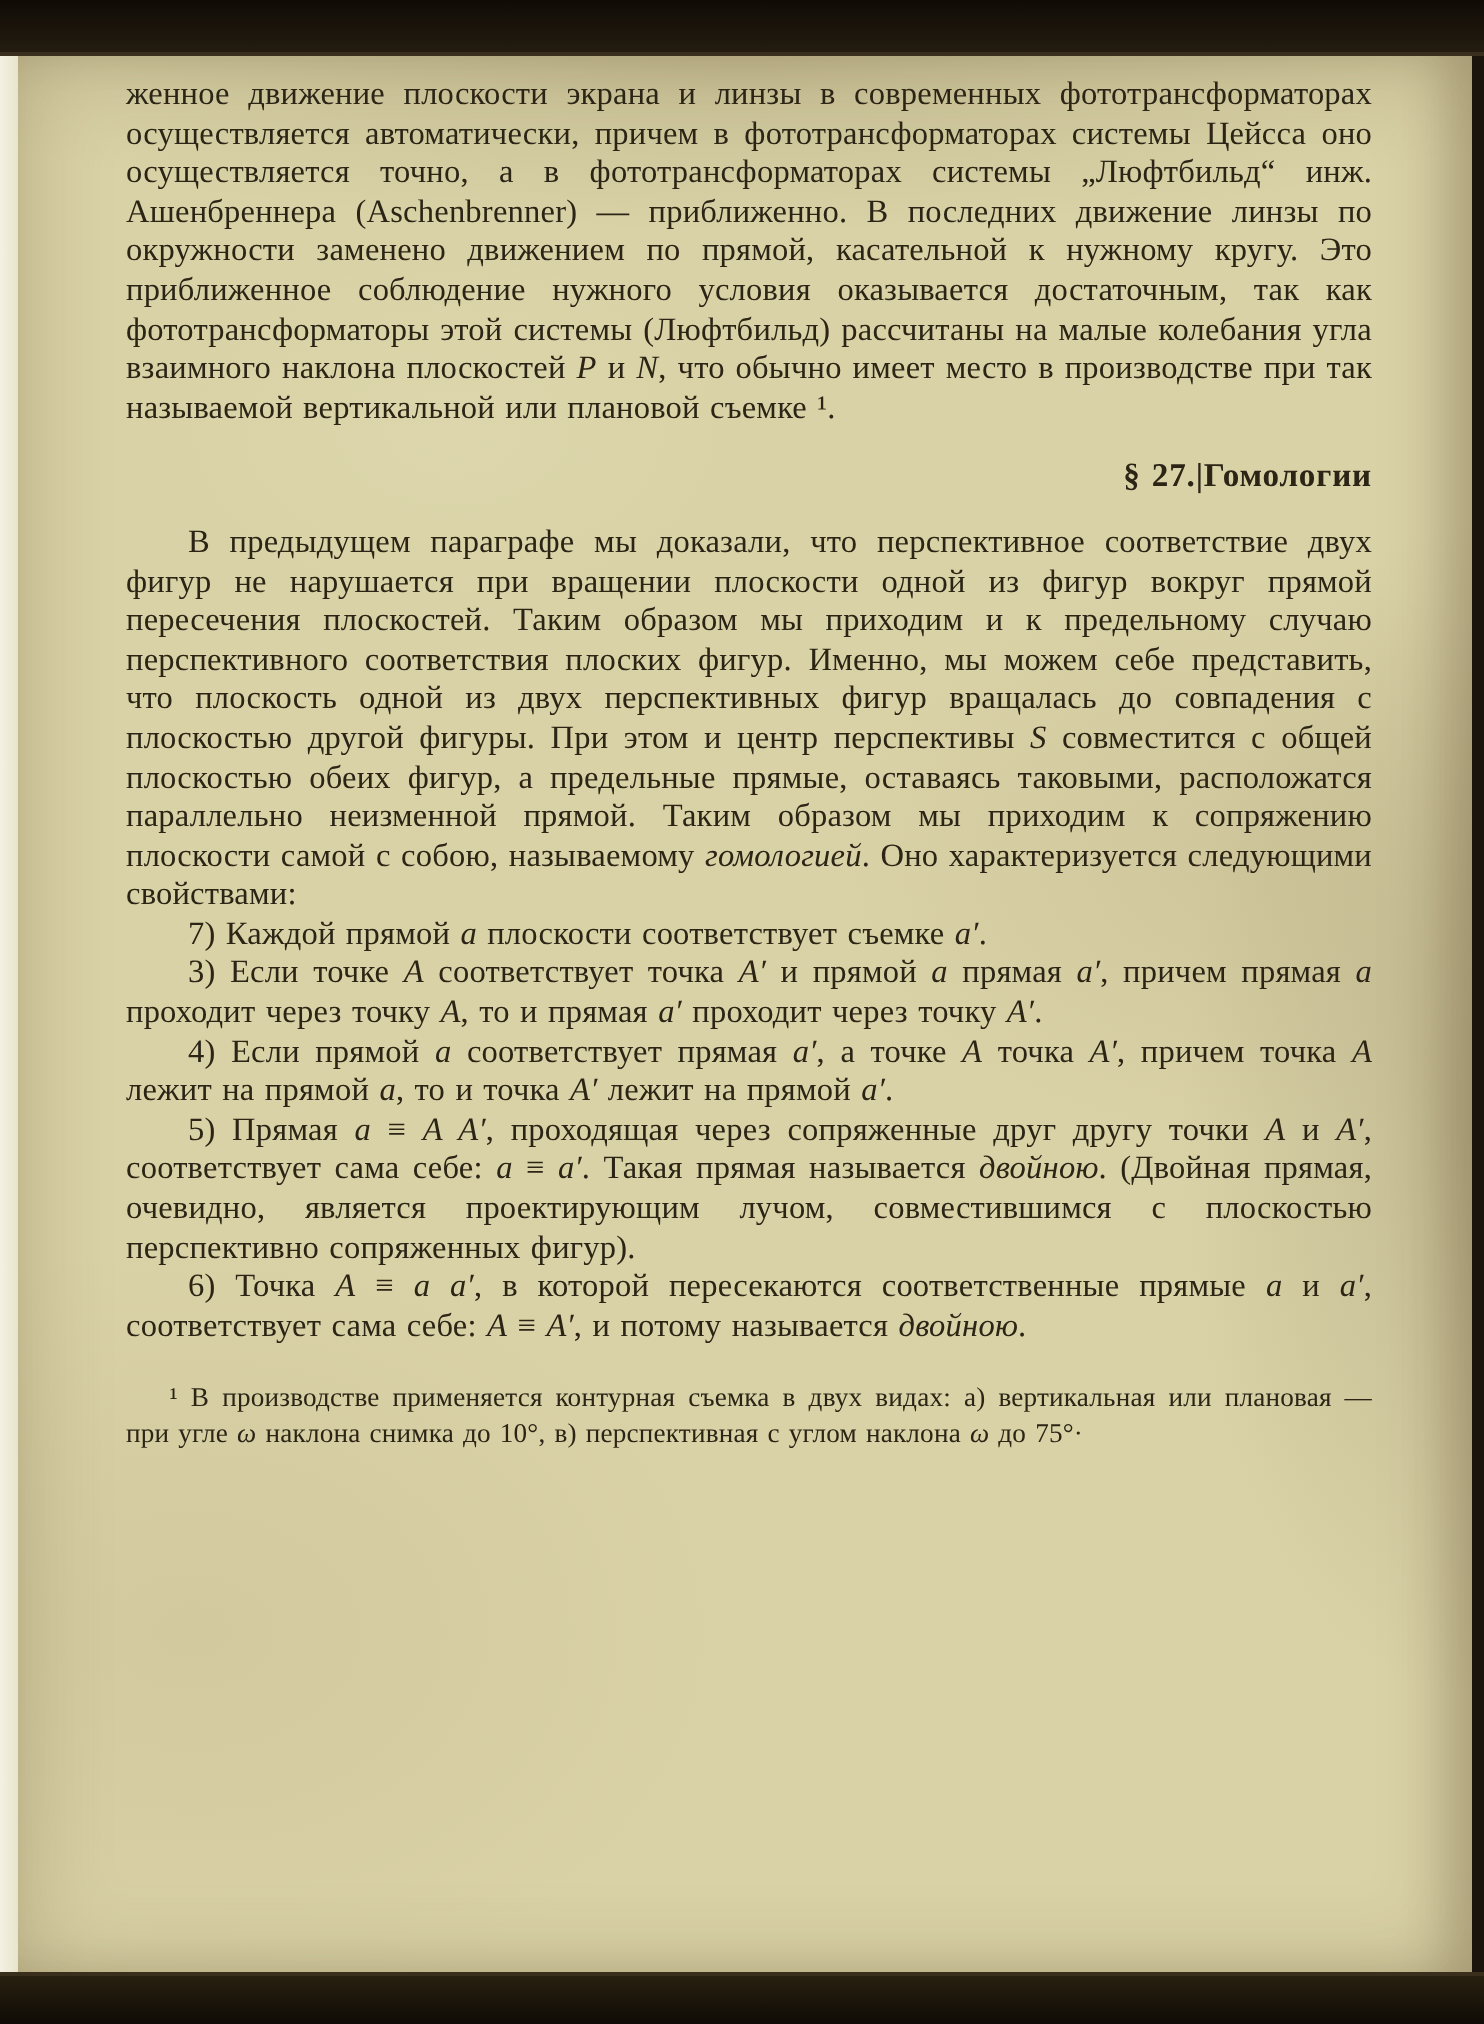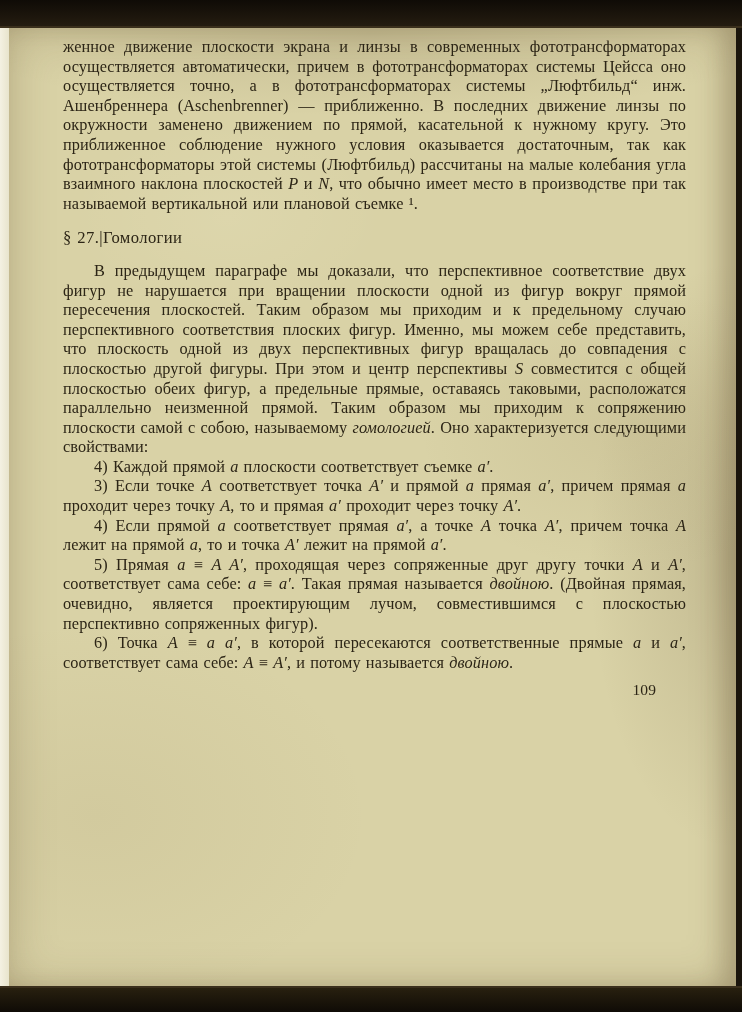--- a/index.html
+++ b/index.html
@@ -73,22 +73,22 @@
   }
   .para {
     margin: 0;
     text-indent: 1.9em;
   }
   .para.noindent { text-indent: 0; }
   .it { font-style: italic; }
   .heading {
     margin: 15px 0 13px 0;
     font-size: 16.6px;
-    font-weight: normal;
-    text-align: left;
+    font-weight: bold;
+    text-align: right;
     text-indent: 0;
     letter-spacing: 0.4px;
   }
   .footnote {
     margin-top: 18px;
     font-size: 13.6px;
     line-height: 17.6px;
     text-indent: 1.6em;
     text-align: justify;
   }
@@ -110,33 +110,33 @@
   <div class="paper">
     <div class="text-col">
 
       <p class="para noindent"><span>женное движение плоскости экрана и линзы в современных фототрансформаторах осуществляется автоматически, причем в фототрансформаторах системы Цейсса оно осуществляется точно, а в фототрансформаторах системы „Люфтбильд“ инж. Ашенбреннера (Aschenbrenner) — приближенно. В последних движение линзы по окружности заменено движением по прямой, касательной к нужному кругу. Это приближенное соблюдение нужного условия оказывается достаточным, так как фототрансформаторы этой системы (Люфтбильд) рассчитаны на малые колебания угла взаимного наклона плоскостей </span><span class="it">P</span><span> и </span><span class="it">N</span><span>, что обычно имеет место в производстве при так называемой вертикальной или плановой съемке ¹.</span></p>
 
       <h2 class="heading">§ 27.|Гомологии</h2>
 
       <p class="para"><span>В предыдущем параграфе мы доказали, что перспективное соответствие двух фигур не нарушается при вращении плоскости одной из фигур вокруг прямой пересечения плоскостей. Таким образом мы приходим и к предельному случаю перспективного соответствия плоских фигур. Именно, мы можем себе представить, что плоскость одной из двух перспективных фигур вращалась до совпадения с плоскостью другой фигуры. При этом и центр перспективы </span><span class="it">S</span><span> совместится с общей плоскостью обеих фигур, а предельные прямые, оставаясь таковыми, расположатся параллельно неизменной прямой. Таким образом мы приходим к сопряжению плоскости самой с собою, называемому </span><span class="it">гомологией</span><span>. Оно характеризуется следующими свойствами:</span></p>
 
 
-      <p class="para"><span>4) Каждой прямой </span><span class="it">a</span><span> плоскости соответствует съемке </span><span class="it">a′</span><span>.</span></p>
+      <p class="para"><span>7) Каждой прямой </span><span class="it">a</span><span> плоскости соответствует съемке </span><span class="it">a′</span><span>.</span></p>
 
       <p class="para"><span>3) Если точке </span><span class="it">A</span><span> соответствует точка </span><span class="it">A′</span><span> и прямой </span><span class="it">a</span><span> прямая </span><span class="it">a′</span><span>, причем прямая </span><span class="it">a</span><span> проходит через точку </span><span class="it">A</span><span>, то и прямая </span><span class="it">a′</span><span> проходит через точку </span><span class="it">A′</span><span>.</span></p>
 
       <p class="para"><span>4) Если прямой </span><span class="it">a</span><span> соответствует прямая </span><span class="it">a′</span><span>, а точке </span><span class="it">A</span><span> точка </span><span class="it">A′</span><span>, причем точка </span><span class="it">A</span><span> лежит на прямой </span><span class="it">a</span><span>, то и точка </span><span class="it">A′</span><span> лежит на прямой </span><span class="it">a′</span><span>.</span></p>
 
 
       <p class="para"><span>5) Прямая </span><span class="it">a</span><span> ≡ </span><span class="it">A A′</span><span>, проходящая через сопряженные друг другу точки </span><span class="it">A</span><span> и </span><span class="it">A′</span><span>, соответствует сама себе: </span><span class="it">a</span><span> ≡ </span><span class="it">a′</span><span>. Такая прямая называется </span><span class="it">двойною</span><span>. (Двойная прямая, очевидно, является проектирующим лучом, совместившимся с плоскостью перспективно сопряженных фигур).</span></p>
 
       <p class="para"><span>6) Точка </span><span class="it">A</span><span> ≡ </span><span class="it">a a′</span><span>, в которой пересекаются соответственные прямые </span><span class="it">a</span><span> и </span><span class="it">a′</span><span>, соответствует сама себе: </span><span class="it">A</span><span> ≡ </span><span class="it">A′</span><span>, и потому называется </span><span class="it">двойною</span><span>.</span></p>
 
+      <div class="footnote"><span>¹ В производстве применяется контурная съемка в двух видах: а) вертикальная или плановая — при угле </span><span class="it">ω</span><span> наклона снимка до 10°, в) перспективная с углом наклона </span><span class="it">ω</span><span> до 75°·</span></div>
 
-      <div class="page-number">109</div>
 
     </div>
   </div>
 
   <div class="band band-top"></div>
   <div class="band band-bottom"></div>
 
 </div>
 
 </body></html>

